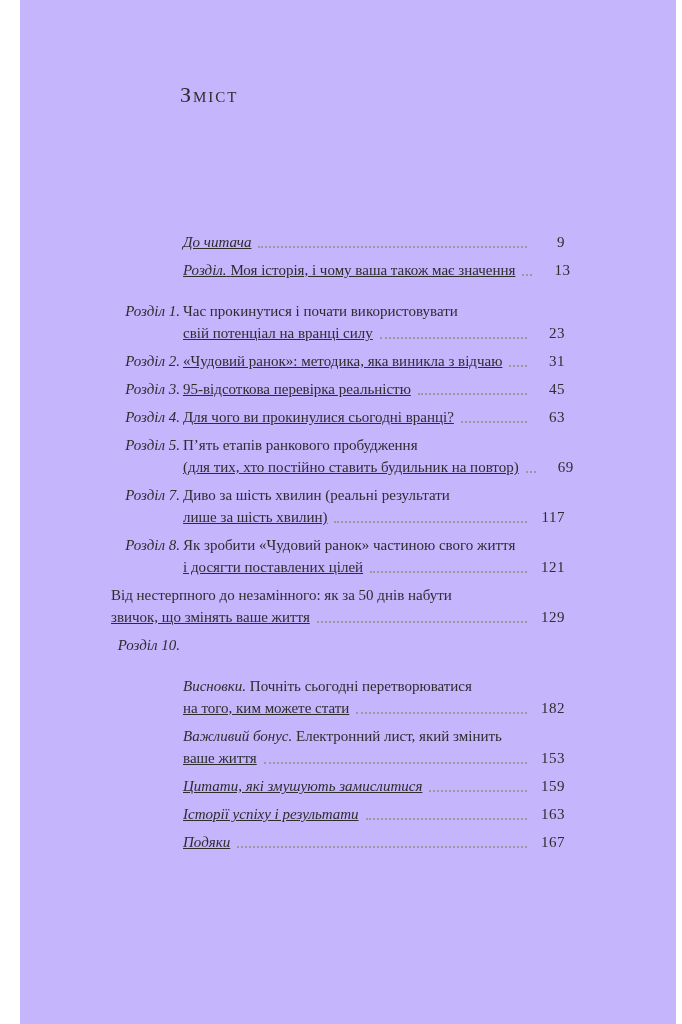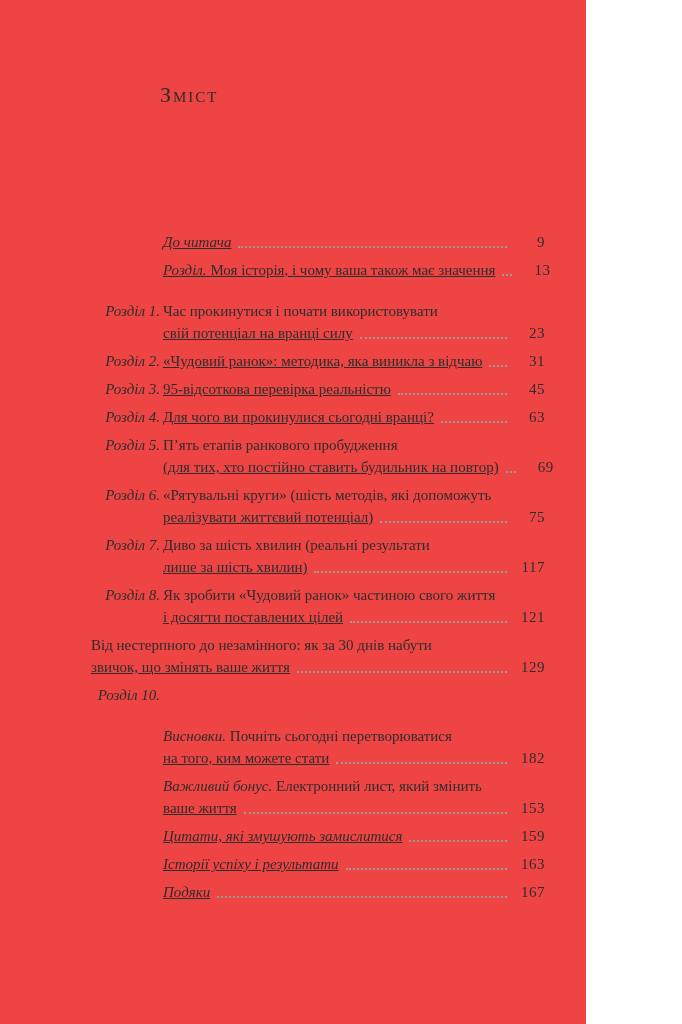--- a/index.html
+++ b/index.html
@@ -1,23 +1,24 @@
 <!DOCTYPE html>
 <html><head>
 <meta charset="utf-8">
 <style>
   html, body { margin: 0; padding: 0; background: #ffffff; }
   .page {
     position: relative;
-    width: 586px;
+    width: 656px;
     height: 1024px;
-    background: #ef4444;
+    background: #c4b5fd;
     font-family: "Liberation Serif", "DejaVu Serif", serif;
     color: #2d2d2d;
     overflow: hidden;
+    margin-left: 20px;
   }
   .title {
     position: absolute;
     left: 160px;
     top: 82px;
     margin: 0;
     font-size: 22px;
     font-weight: 500;
     font-variant: small-caps;
     letter-spacing: 2px;
@@ -140,31 +141,20 @@
       <div class="body">
         <div class="line">П’ять етапів ранкового пробудження</div>
         <div class="line last">
           <span class="text">(для тих, хто постійно ставить будильник на повтор)</span>
           <span class="dots"></span>
           <span class="pnum">69</span>
         </div>
       </div>
     </div>
 
-    <div class="entry chapter">
-      <span class="label-col">Розділ 6.</span>
-      <div class="body">
-        <div class="line">«Рятувальні круги» (шість методів, які допоможуть</div>
-        <div class="line last">
-          <span class="text">реалізувати життєвий потенціал)</span>
-          <span class="dots"></span>
-          <span class="pnum">75</span>
-        </div>
-      </div>
-    </div>
 
     <div class="entry chapter">
       <span class="label-col">Розділ 7.</span>
       <div class="body">
         <div class="line">Диво за шість хвилин (реальні результати</div>
         <div class="line last">
           <span class="text">лише за шість хвилин)</span>
           <span class="dots"></span>
           <span class="pnum">117</span>
         </div>
@@ -178,21 +168,21 @@
         <div class="line last">
           <span class="text">і досягти поставлених цілей</span>
           <span class="dots"></span>
           <span class="pnum">121</span>
         </div>
       </div>
     </div>
 
     <div class="entry chapter">
       <div class="body">
-        <div class="line">Від нестерпного до незамінного: як за 30 днів набути</div>
+        <div class="line">Від нестерпного до незамінного: як за 50 днів набути</div>
         <div class="line last">
           <span class="text">звичок, що змінять ваше життя</span>
           <span class="dots"></span>
           <span class="pnum">129</span>
         </div>
       </div>
     </div>
 
     <div class="entry chapter">
       <span class="label-col">Розділ 10.</span>

